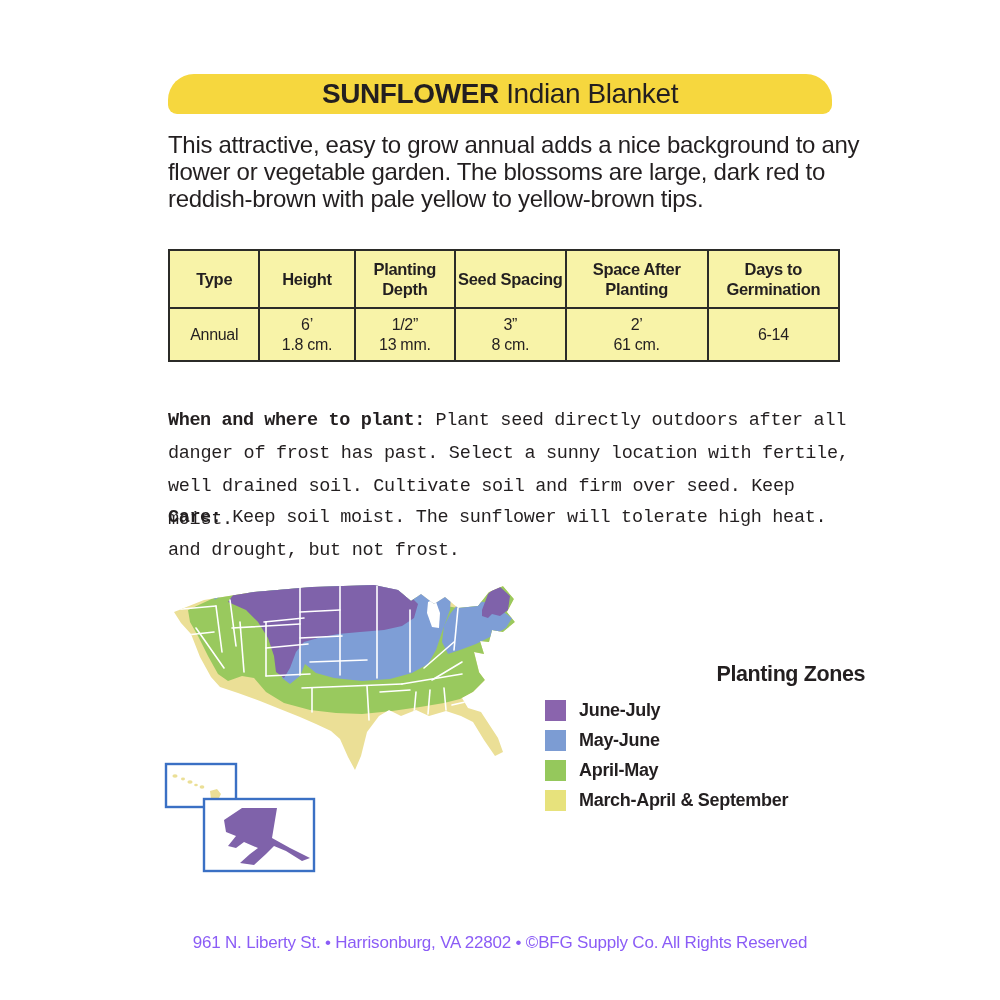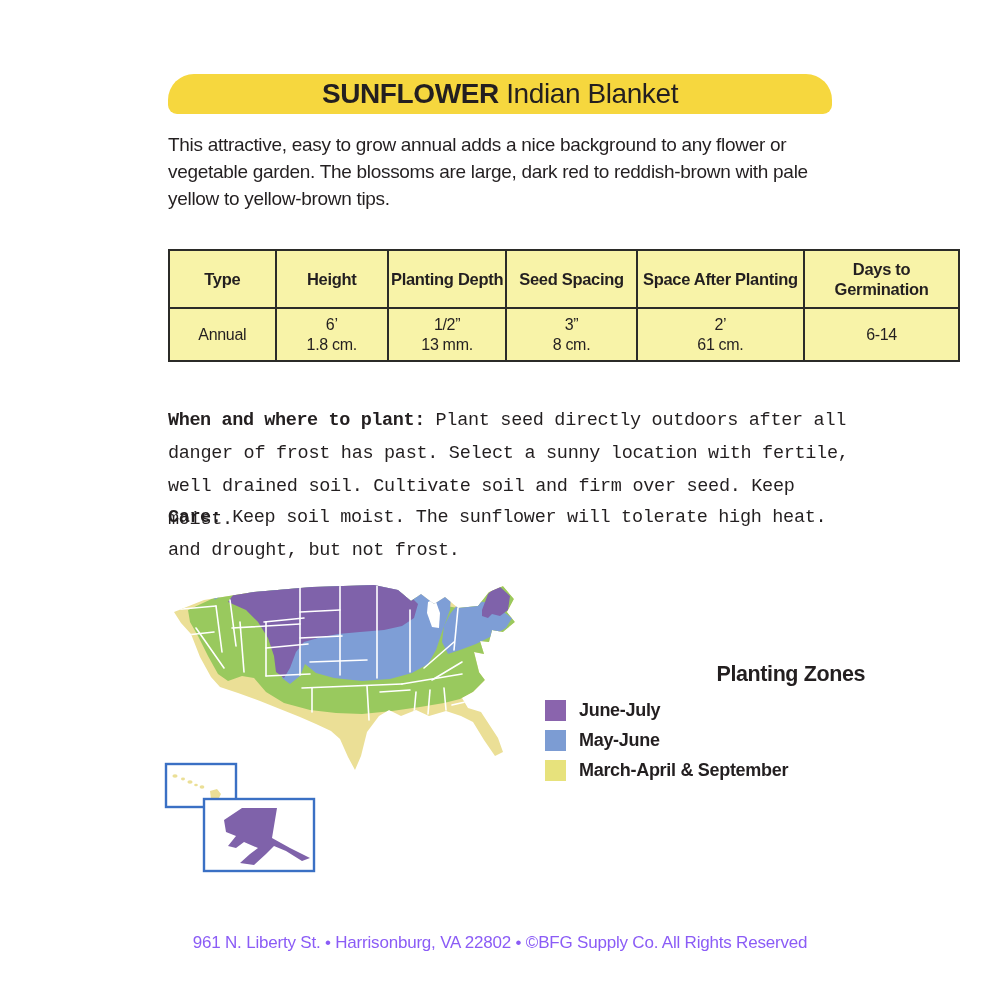--- a/index.html
+++ b/index.html
@@ -6,23 +6,23 @@
   html, body { width: 1000px; height: 1000px; background: #ffffff;
     font-family: "Liberation Sans", sans-serif; color: #231f20; }
   .page { position: relative; width: 1000px; height: 1000px; background: #fff; overflow: hidden; }
 
   .banner { position: absolute; left: 168px; top: 74px; width: 664px; height: 40px;
     border-radius: 26px 26px 9px 9px; display: flex; align-items: center; justify-content: center; }
   .banner .t { font-size: 28px; letter-spacing: -0.4px; white-space: pre; }
   .banner .t b { font-weight: bold; }
 
   .desc { position: absolute; left: 168px; top: 131px; width: 695px;
-    font-size: 19px; line-height: 27px; letter-spacing: -0.3px; }
-
-  table.spec { position: absolute; left: 168px; top: 249px; width: 792px;
+    font-size: 24px; line-height: 27px; letter-spacing: -0.3px; }
+
+  table.spec { position: absolute; left: 168px; top: 249px; width: 672px;
     border-collapse: collapse; table-layout: fixed; }
   table.spec td, table.spec th { border: 2px solid #2b2b28; text-align: center; vertical-align: middle; }
   table.spec th { height: 58px; font-size: 16.5px; line-height: 20px; font-weight: bold; letter-spacing: -0.3px; }
   table.spec td { height: 53px; font-size: 16px; line-height: 20px; letter-spacing: -0.3px; }
   table.spec .l { display: block; }
 
   .para { position: absolute; left: 168px; width: 695px;
     font-size: 18.5px; line-height: 33px; letter-spacing: -0.3px; font-family: Liberation Mono, monospace; }
   .para b { font-weight: bold; letter-spacing: -0.4px; }
   #para-when { top: 404px; }
@@ -180,20 +180,24 @@
     <div class="title">Planting Zones</div>
     <div class="item">
       <span class="swatch" style="background: rgb(138, 100, 173);"></span>
       <span class="lab">June-July</span>
     </div>
     <div class="item">
       <span class="swatch" style="background: rgb(124, 156, 211);"></span>
       <span class="lab">May-June</span>
     </div>
     <div class="item">
+      <span class="swatch" style="background: rgb(149, 200, 92);"></span>
+      <span class="lab">April-May</span>
+    </div>
+    <div class="item">
       <span class="swatch" style="background: rgb(231, 226, 124);"></span>
       <span class="lab">March-April &amp; September</span>
     </div>
   </div>
 
   <div class="footer">961 N. Liberty St. • Harrisonburg, VA 22802 • ©BFG Supply Co. All Rights Reserved</div>
 
 </div>
 
 </body></html>

